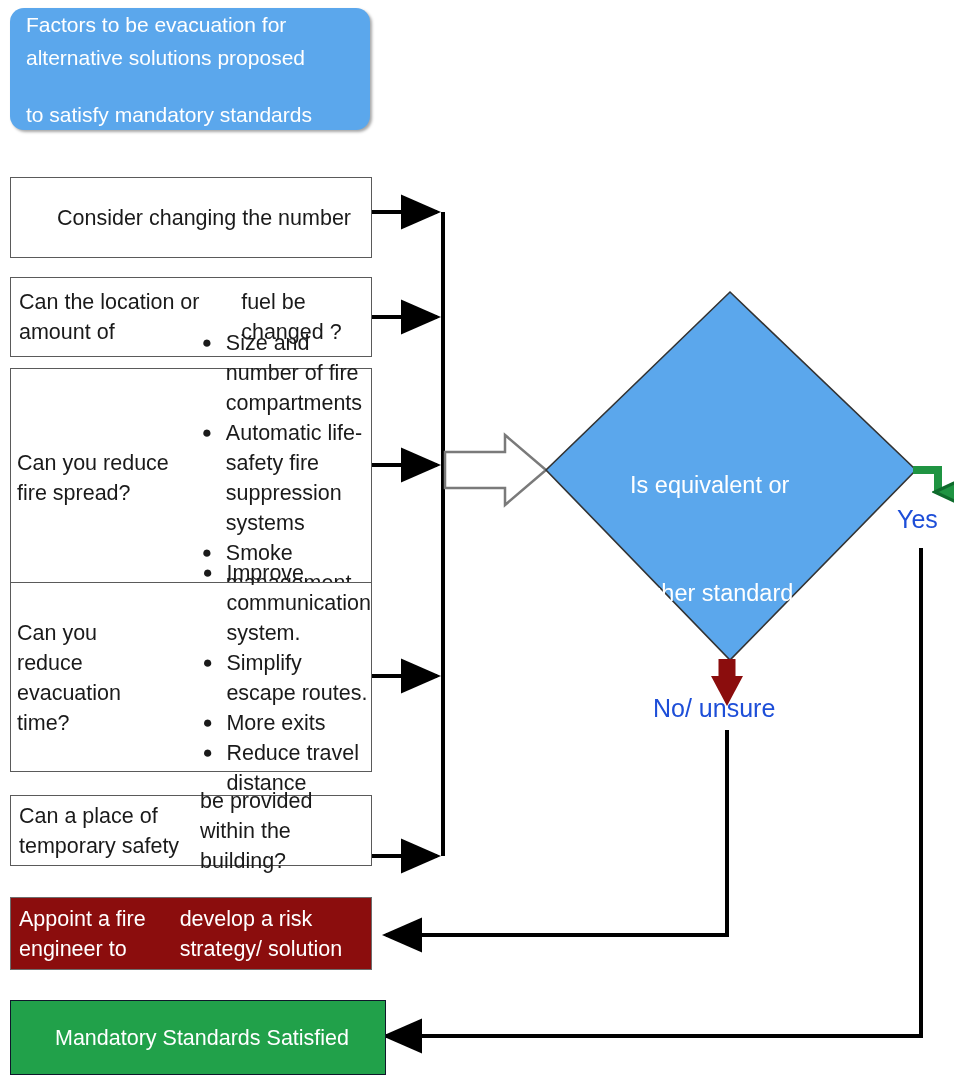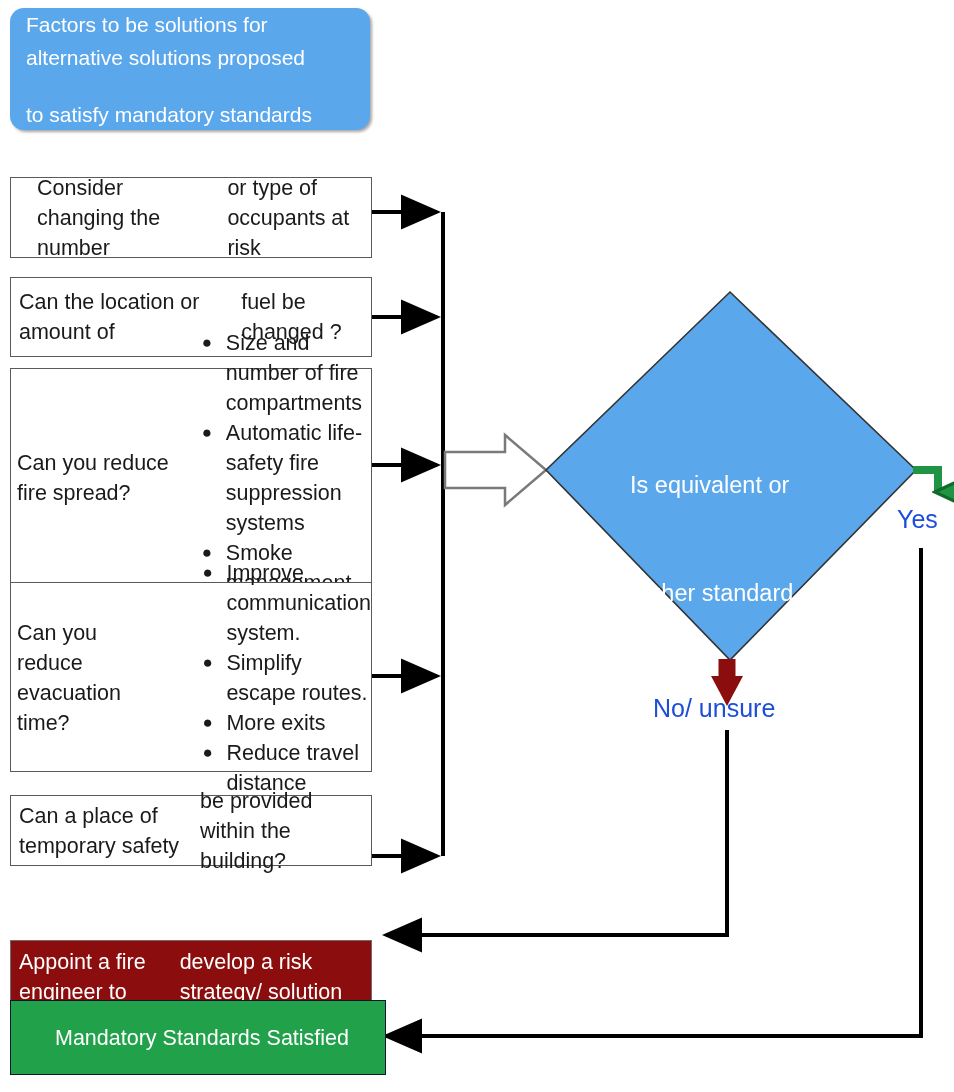--- a/index.html
+++ b/index.html
@@ -47,21 +47,20 @@
     display: flex;
     flex-direction: column;
     justify-content: center;
     padding: 0 16px;
     box-shadow: 2px 2px 3px rgba(0,0,0,0.35);
   }
   .node-red {
     background: #8B0D0D;
     border: 1px solid #6d6d6d;
     color: #ffffff;
-    margin-top: 43px;
   }
   .node-green {
     background: #21A14A;
     border: 1px solid #0f172a;
     color: #ffffff;
   }
   .ln {
     display: block;
     white-space: pre;
   }
@@ -140,28 +139,27 @@
 
     <path d="M913,470 L938,470 L938,492" stroke="#1F9442" stroke-width="8" fill="none" stroke-linejoin="miter" marker-end="url(#arrowGreen)"></path>
     <path d="M921,548 L921,1036 L386,1036" stroke="#000000" stroke-width="4" fill="none" marker-end="url(#arrowBlack)"></path>
 
     <path d="M727,659 L727,678" stroke="#8B0D0D" stroke-width="17" fill="none"></path>
     <path d="M711,676 L743,676 L727,706 Z" fill="#8B0D0D"></path>
     <path d="M727,730 L727,935 L386,935" stroke="#000000" stroke-width="4" fill="none" marker-end="url(#arrowBlack)"></path>
   </svg>
 
   <div class="node-title" style="left:10px; top:8px; width:360px; height:122px;">
-    <span class="ln" style="font-size:21px;line-height:33px;">Factors to be solutions for</span>
+    <span class="ln" style="font-size:21px;line-height:33px;">Factors to be evacuation for</span>
     <span class="ln" style="font-size:21px;line-height:33px;">alternative solutions proposed</span>
     <span class="ln" style="font-size:21px;line-height:33px;margin-top:24px;">to satisfy mandatory standards</span>
   </div>
 
   <div class="node node-plain" style="left:10px; top:177px; width:362px; height:81px;">
     <span class="t-head-ind">Consider changing the number</span>
-    <span class="t-head-ind">or type of occupants at risk</span>
   </div>
 
   <div class="node node-plain" style="left:10px; top:277px; width:362px; height:80px;">
     <span class="t-head">Can the  location or amount of</span>
     <span class="t-head">fuel be changed ?</span>
   </div>
 
   <div class="node node-plain" style="left:10px; top:368px; width:362px; height:216px; justify-content:flex-start; padding-top:3px;">
     <span class="t-head" style="padding-left:6px;">Can you reduce fire spread?</span>
     <ul class="bullets">

